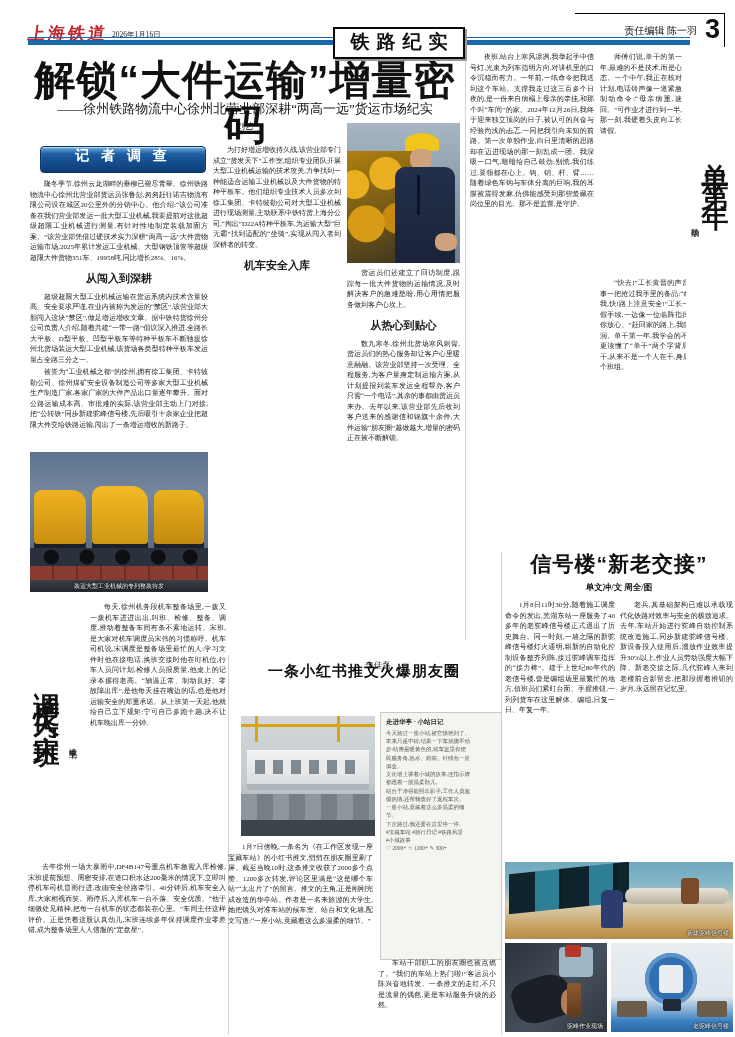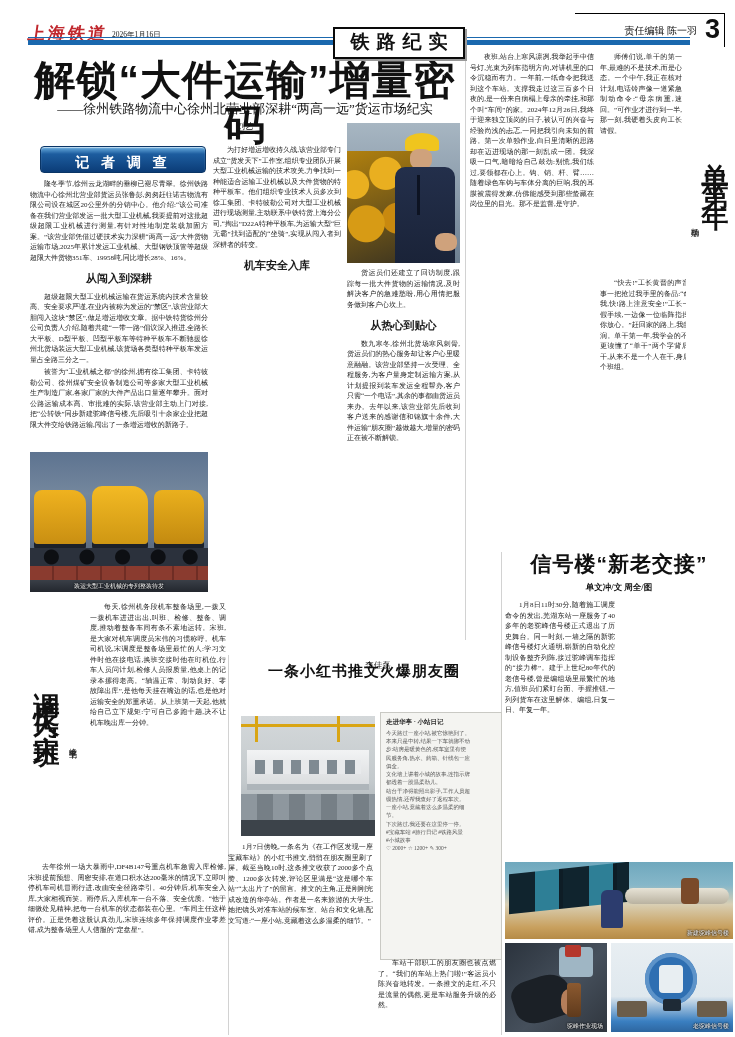--- a/index.html
+++ b/index.html
@@ -20,21 +20,21 @@
   .secbox span{font-family:"Liberation Sans",sans-serif;font-weight:bold;font-size:19px;letter-spacing:7px;padding-left:7px;}
   .pagenumblock{border-top:1px solid #000;border-right:1px solid #000;display:flex;align-items:flex-start;justify-content:flex-end;gap:8px;padding:2px 4px 0 0;}
   .editor{font-size:10px;margin-top:8px;}
   .pagenum{font-family:"Liberation Sans",sans-serif;font-size:27px;font-weight:bold;line-height:1;}
   
   .h1main{font-family:"Liberation Sans",sans-serif;font-weight:900;font-size:41px;
           text-align:center;letter-spacing:1px;line-height:1.1;}
   .h1sub{font-weight:normal;font-size:13px;text-align:center;}
   .byline{font-size:8.5px;text-align:center;}
   .badge{background:linear-gradient(180deg,#6db1e2 0%,#1d5d9f 28%,#0b3c77 100%);
-         border-radius:4px;border:1px solid #0a3566;display:flex;align-items:flex-end;justify-content:center;
+         border-radius:4px;border:1px solid #0a3566;display:flex;align-items:flex-start;justify-content:center;
          color:#fff;font-family:"Liberation Sans",sans-serif;font-weight:bold;font-size:14px;letter-spacing:4px;
          box-shadow:inset 0 1px 1px rgba(255,255,255,.6);}
   
   .photo{overflow:hidden;}
   .photo-cap{position:absolute;right:4px;bottom:3px;color:#fff;font-size:6px;line-height:1;
              text-shadow:0 0 2px #000,0 0 2px #000;z-index:5;}
   .photo-cap.center{left:0;right:0;text-align:center;}
   
   .vtitle{writing-mode:vertical-rl;font-family:"Liberation Sans",sans-serif;font-weight:900;}
   .vauthor{writing-mode:vertical-rl;font-size:8px;color:#222;}
@@ -134,20 +134,23 @@
   </div>
   <div class="abs" style="left:686px;top:82px;width:47px;height:320px;background:#fff;">
     <div class="vtitle" style="position:absolute;right:0;top:60px;font-size:27px;letter-spacing:10px;">单干第一年</div>
     <div class="vauthor" style="position:absolute;left:2px;top:140px;">杨学翔</div>
   </div>
 
   <div class="abs h2sig" style="left:505px;top:550px;width:228px;">信号楼“新老交接”</div>
   <div class="abs byline" style="left:505px;top:582px;width:228px;font-weight:bold;">单文冲/文  周全/图</div>
   <div class="abs body7" style="left:505px;top:600px;width:110px;height:258px;">
     <p>1月8日11时30分,随着施工调度命令的发出,芜湖东站一座服务了40多年的老驼峰信号楼正式退出了历史舞台。同一时刻,一墙之隔的新驼峰信号楼灯火通明,崭新的自动化控制设备整齐列阵,接过驼峰调车指挥的“接力棒”。建于上世纪80年代的老信号楼,曾是编组场里最繁忙的地方,值班员们紧盯台面、手握推钮,一列列货车在这里解体、编组,日复一日、年复一年。</p>
+  </div>
+  <div class="abs body7" style="left:620px;top:600px;width:113px;height:258px;">
+    <p>老兵,其基础架构已难以承载现代化铁路对效率与安全的极致追求。去年,车站开始进行驼峰自动控制系统改造施工,同步新建驼峰信号楼。新设备投入使用后,溜放作业效率提升30%以上,作业人员劳动强度大幅下降。新老交接之际,几代驼峰人来到老楼前合影留念,把那段握着推钮的岁月,永远留在记忆里。</p>
   </div>
 
   <div class="abs photo" style="left:505px;top:862px;width:228px;height:77px;background:linear-gradient(180deg,#6fa8bd 0%,#86b7c9 30%,#d9cfb4 55%,#c8a05e 85%,#b58b47 100%);">
     <div class="abs" style="left:4px;top:6px;width:120px;height:40px;background:
       repeating-linear-gradient(90deg,#10242e 0 26px,#2e7f96 26px 50px,#0e1d26 50px 54px);transform:skewY(-6deg);"></div>
     <div class="abs" style="left:120px;top:26px;width:104px;height:16px;border-radius:8px;background:linear-gradient(180deg,#e7e3d6,#b9b2a0);"></div>
     <div class="abs" style="left:96px;top:28px;width:22px;height:38px;border-radius:6px 6px 2px 2px;background:#2c3c6e;"></div>
     <div class="abs" style="left:176px;top:16px;width:18px;height:26px;border-radius:4px;background:#7a4a2a;"></div>
     <div class="photo-cap">新建驼峰信号楼</div>
   </div>

